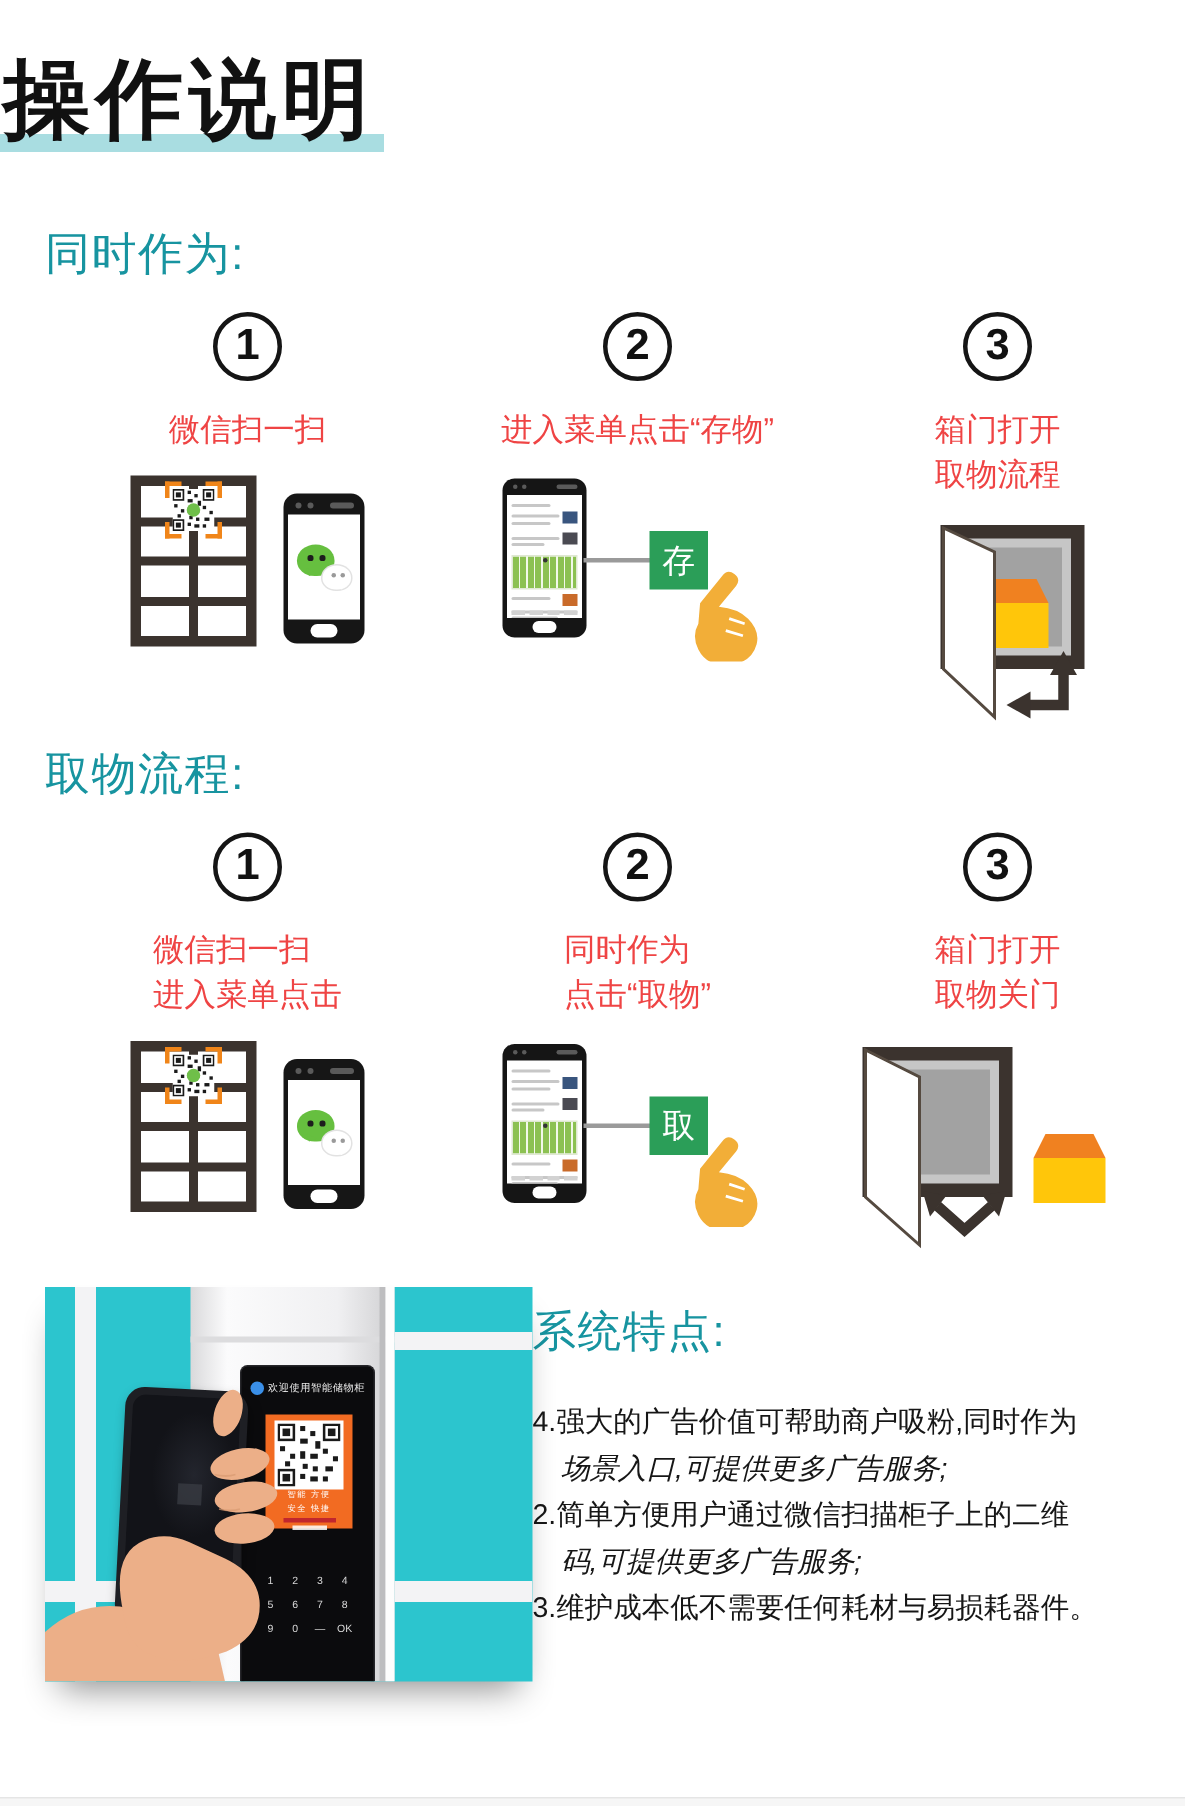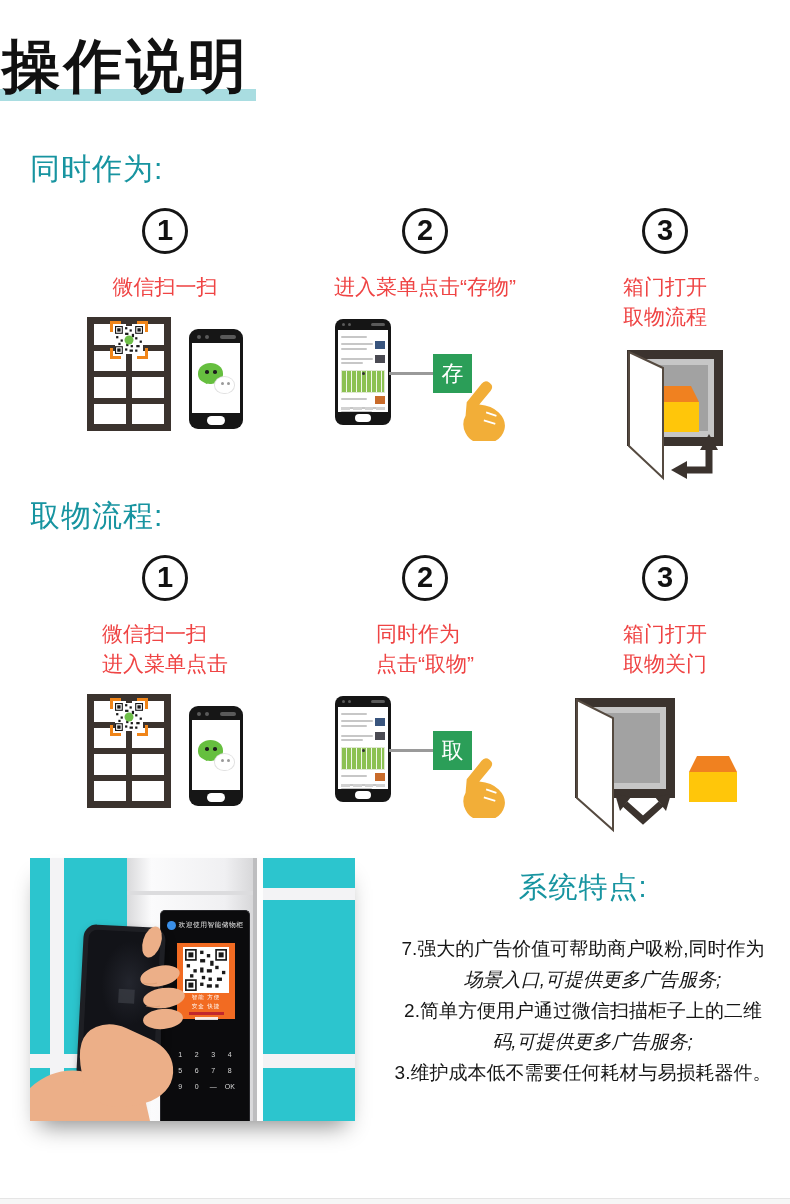--- a/index.html
+++ b/index.html
@@ -136,21 +136,21 @@
     display:grid; grid-template-columns:repeat(4,1fr); row-gap:9px; }
   .keypad span { font-size:7px; color:#d8d8d8; text-align:center; }
   .held-phone { position:absolute; left:50px; top:68px; width:82px; height:158px; background:#1e1f24;
     border-radius:13px; transform:rotate(3deg); box-shadow:2px 4px 8px rgba(0,0,0,.35); }
   .held-phone .hscreen { position:absolute; inset:5px; border-radius:9px; background:#121318;
     background-image:radial-gradient(40px 60px at 60% 35%, #23252d, #121318 70%); }
   .held-phone .refl { position:absolute; left:46%; top:40%; width:16px; height:14px; background:#3c3e46; opacity:.7; }
   .hand-photo { position:absolute; left:0; top:0; width:325px; height:263px; pointer-events:none; }
 
   
-  .features { margin-left:26px; width:404px;text-align:center; }
+  .features { width:404px; }
   .features .sec-heading { margin:10px 0 0 0; font-size:29px; }
   .feat-list { margin-top:26px; }
   .feat-line { font-size:19px; line-height:1.62; color:#161616; }
   .feat-line.cont { padding-left:19px;font-style:italic; }
   .feat-line:empty { display:none; }
 
   .bottom-strip { position:absolute; left:0; bottom:0; width:100%; height:6px;
     background:#f6f6f6; border-top:1px solid #e5e5e5; }
 </style>
 </head>
@@ -586,21 +586,21 @@
         <path d="M113,125 q8,2 14,0"></path>
           <path d="M116,148 q8,2 14,0"></path>
       </g>
     </svg>
   </div>
 
   <div class="features">
     <div class="sec-heading">系统特点:</div>
     <div class="feat-list">
       <div class="feat-item">
-        <div class="feat-line">7.强大的广告价值可帮助商户吸粉,同时作为</div>
+        <div class="feat-line">4.强大的广告价值可帮助商户吸粉,同时作为</div>
         <div class="feat-line cont">场景入口,可提供更多广告服务;</div>
       </div>
       <div class="feat-item">
         <div class="feat-line">2.简单方便用户通过微信扫描柜子上的二维</div>
         <div class="feat-line cont">码,可提供更多广告服务;</div>
       </div>
       <div class="feat-item">
         <div class="feat-line">3.维护成本低不需要任何耗材与易损耗器件。</div>
 
       </div>

